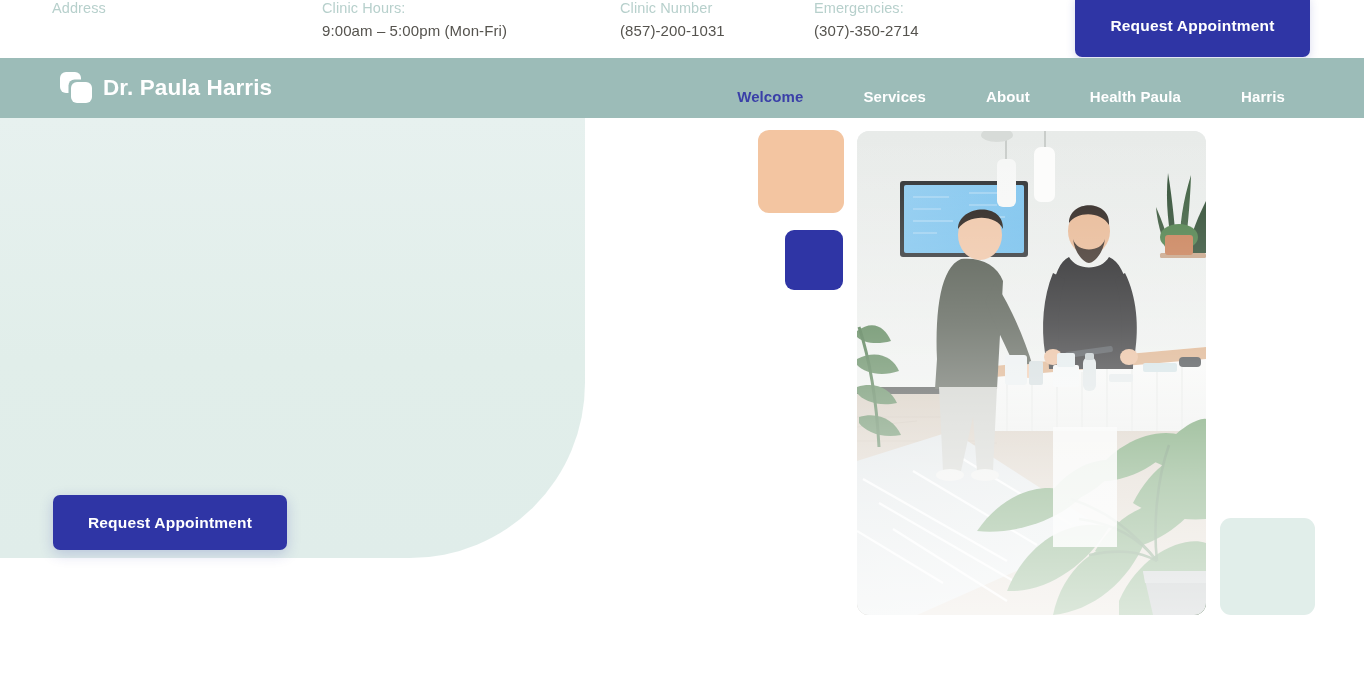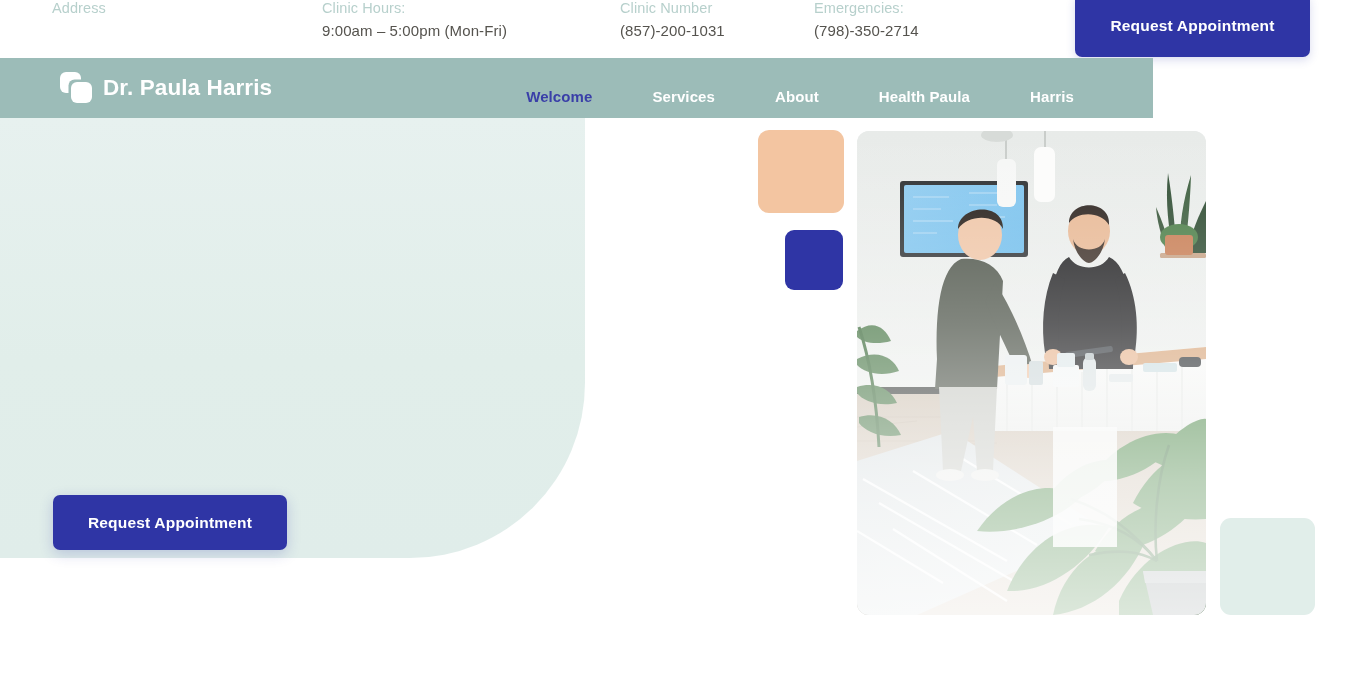--- a/index.html
+++ b/index.html
@@ -65,21 +65,21 @@
     font-weight: bold;
     letter-spacing: 0.2px;
     cursor: pointer;
     box-shadow: 0 3px 10px rgba(47,53,165,0.18);
   }
 
   
   .navbar {
     position: absolute;
     top: 58px; left: 0;
-    width: 1153px;
+    width: 1364px;
     height: 60px;
     background: #9cbcb8;
     z-index: 6;
   }
   .brand {
     position: absolute;
     left: 60px;
     top: 14px;
     display: flex;
     align-items: center;
@@ -226,21 +226,21 @@
       <div class="contact-value">9:00am – 5:00pm (Mon-Fri)</div>
     </div>
 
     <div class="contact-block cb-2">
       <div class="contact-label">Clinic Number</div>
       <div class="contact-value">(857)-200-1031</div>
     </div>
 
     <div class="contact-block cb-3">
       <div class="contact-label">Emergencies:</div>
-      <div class="contact-value">(798)-350-2714</div>
+      <div class="contact-value">(307)-350-2714</div>
     </div>
 
     <button class="topbar-cta">Request Appointment</button>
   </div>
 </div>
 
 <div class="navbar">
 
   <div class="brand">
     <span class="logo-mark">

